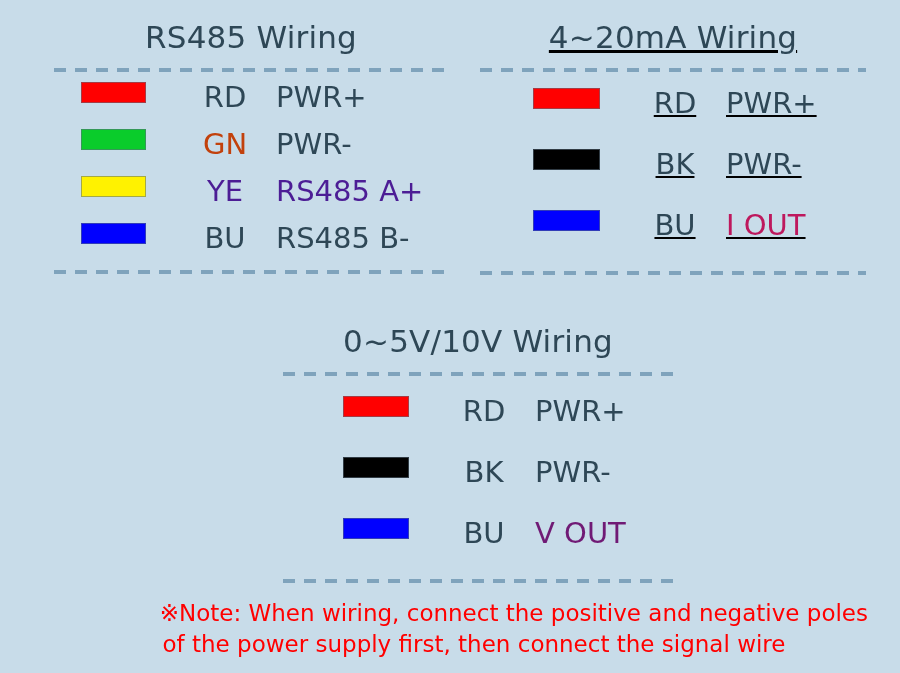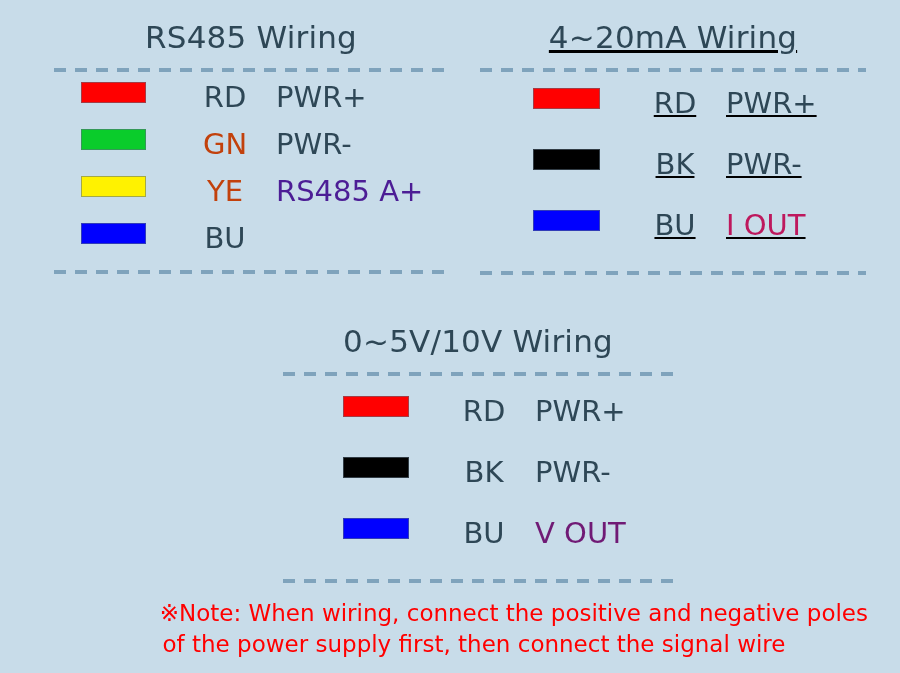--- a/index.html
+++ b/index.html
@@ -131,26 +131,27 @@
         <span class="code" style="color: rgb(46, 71, 86);">RD</span>
         <span class="func" style="color: rgb(46, 71, 86);">PWR+</span>
       </div>
       <div class="wire-row">
         <span class="swatch" style="background:#0acc2b"></span>
         <span class="code" style="color: #c2410c;">GN</span>
         <span class="func" style="color: rgb(46, 71, 86);">PWR-</span>
       </div>
       <div class="wire-row">
         <span class="swatch" style="background:#fff200"></span>
-        <span class="code" style="color: #c2410c;">YE</span>
+        <span class="code" style="color: #4c1d95;">YE</span>
         <span class="func" style="color: #4c1d95;">RS485 A+</span>
       </div>
       <div class="wire-row">
         <span class="swatch" style="background:#0000ff"></span>
         <span class="code" style="color: rgb(46, 71, 86);">BU</span>
+        <span class="func" style="color: rgb(46, 71, 86);">RS485 B-</span>
       </div>
     </div>
     <div class="dash-rule rule-bottom" style="background-image: linear-gradient(to right, rgb(127, 163, 188) 0px, rgb(127, 163, 188) 12px, rgba(0, 0, 0, 0) 12px, rgba(0, 0, 0, 0) 21px);"></div>
   </div>
 
   <div class="panel" id="panel-4-20ma">
     <div class="panel-title" style="color: rgb(46, 71, 86);">4~20mA Wiring</div>
     <div class="dash-rule rule-top" style="background-image: linear-gradient(to right, rgb(127, 163, 188) 0px, rgb(127, 163, 188) 12px, rgba(0, 0, 0, 0) 12px, rgba(0, 0, 0, 0) 21px);"></div>
     <div class="rows">
       <div class="wire-row">

